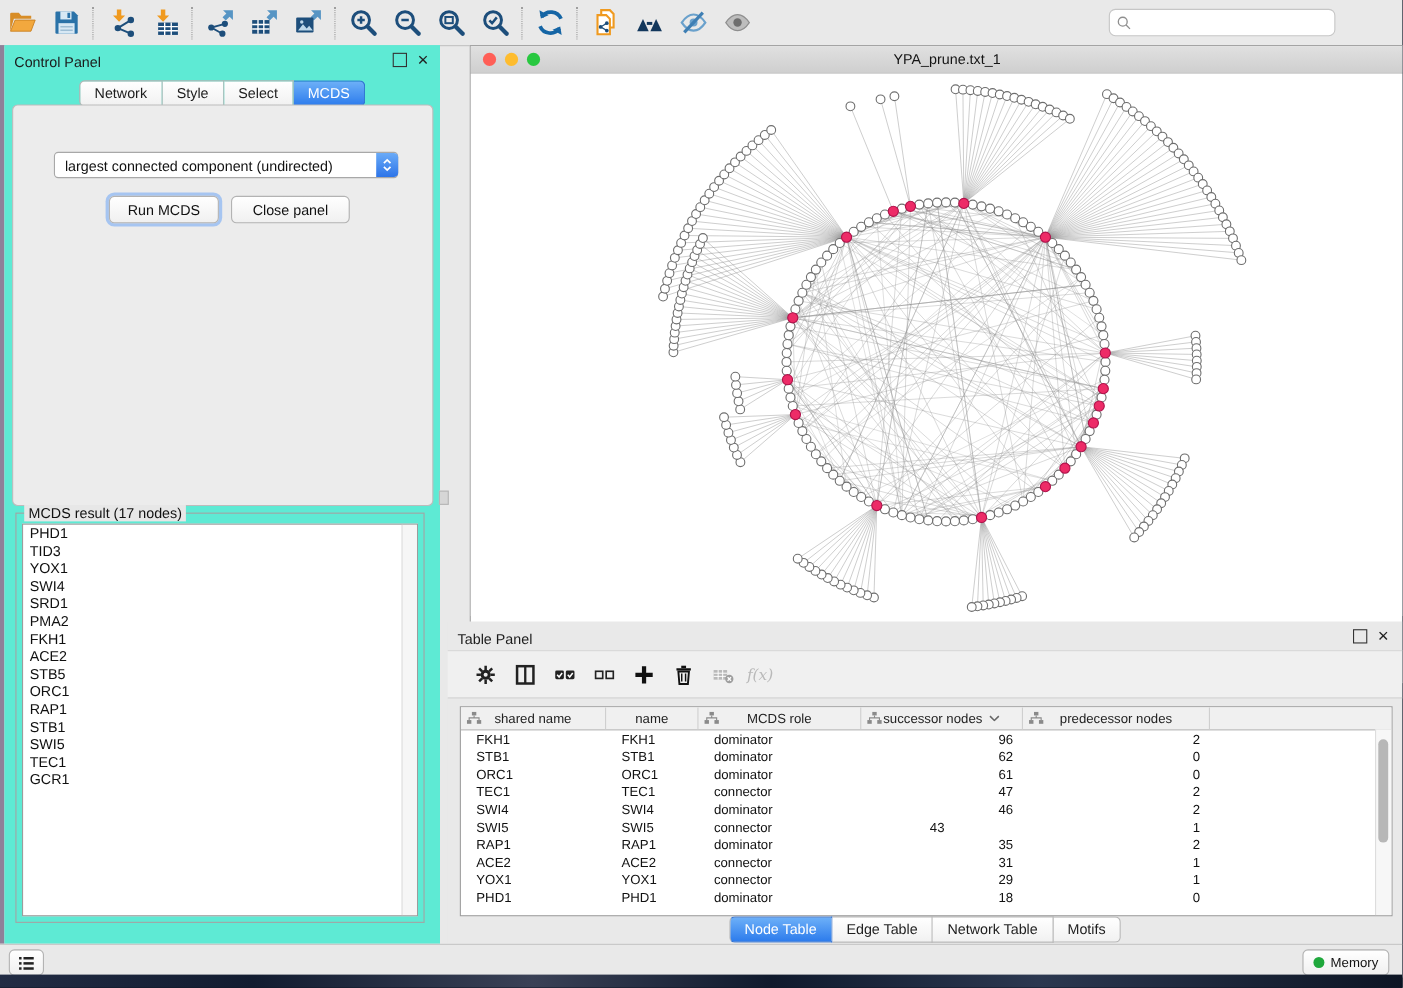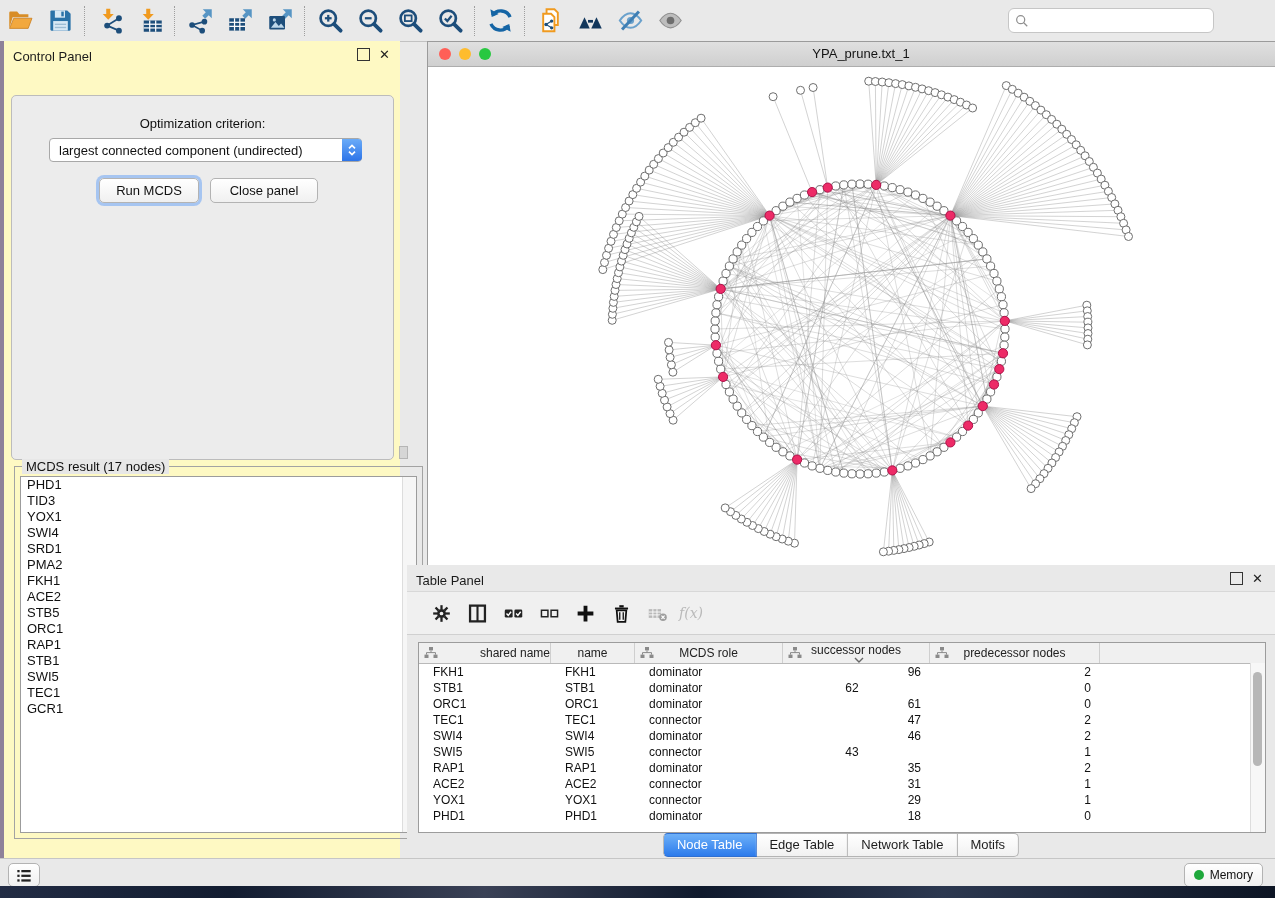--- a/index.html
+++ b/index.html
@@ -14,21 +14,21 @@
   #toolbar{position:absolute;left:0;top:0;width:1275px;height:41px;background:#e9e9e9;
            border-bottom:1px solid #c2c2c2;display:flex;align-items:center;}
   .tb-btn{width:40px;height:34px;display:flex;align-items:center;justify-content:center;}
   .tb-btn svg{width:27px;height:27px;}
   .tb-sep{width:1px;height:30px;margin:0 4px;border-left:1px dotted #9e9e9e;}
   #search-box{position:absolute;right:61px;top:8px;width:192px;height:23px;background:#fff;
     border:1px solid #c6c6c6;border-radius:6px;display:flex;align-items:center;padding:0 6px;}
   #search-box svg{width:14px;height:14px;margin-right:4px;}
   #search-input{border:none;outline:none;flex:1;font-size:12px;background:transparent;}
   
-  #control-panel{position:absolute;left:4px;top:41px;width:396px;height:817px;background:#fef9c3;}
+  #control-panel{position:absolute;left:4px;top:41px;width:396px;height:817px;background:#5eead4;}
   .panel-title{position:absolute;left:9px;top:8px;font-size:13px;color:#1b1b1b;}
   .win-btns{position:absolute;top:7px;display:flex;gap:9px;align-items:center;}
   #cp .win-btns{right:10px;}
   .float-glyph{width:11px;height:11px;border:1.6px solid #333;display:inline-block;}
   .close-glyph{font-size:13px;font-weight:bold;color:#222;line-height:11px;}
   .segwrap{display:flex;}
   #cp-tabs{position:absolute;top:32px;left:50%;transform:translateX(-50%);}
   .seg{background:linear-gradient(#ffffff,#f1f1f1);border:1px solid #b4b4b4;border-left:none;
        padding:3px 13px 4px;font-size:13px;color:#1d1d1d;cursor:default;white-space:nowrap;}
   .seg:first-child{border-left:1px solid #b4b4b4;border-radius:5px 0 0 5px;}
@@ -39,21 +39,21 @@
   #opt-label{position:absolute;top:20px;width:100%;text-align:center;font-size:13px;color:#111;}
   #criterion-select{position:absolute;left:37px;top:42px;width:311px;height:22px;background:#fff;
     border:1px solid #a8a8a8;border-radius:4px;display:flex;align-items:center;}
   #criterion-value{flex:1;font-size:13px;padding-left:9px;color:#111;white-space:nowrap;}
   #criterion-stepper{width:20px;height:22px;margin-right:-1px;border-radius:0 4px 4px 0;
     background:linear-gradient(#6aabf8,#2d74e8);display:flex;align-items:center;justify-content:center;}
   .btn{background:linear-gradient(#ffffff,#f0f0f0);border:1px solid #b3b3b3;border-radius:5px;
        font-size:13px;color:#111;height:23px;display:flex;align-items:center;justify-content:center;}
   #run-btn{position:absolute;left:87px;top:82px;width:98px;box-shadow:0 0 0 3px rgba(110,165,245,.55);}
   #closepanel-btn{position:absolute;left:198px;top:82px;width:106px;}
-  #mcds-group{position:absolute;left:10px;top:425px;width:370px;height:371px;border:1px solid #a3a3a3;padding-left:37px;}
+  #mcds-group{position:absolute;left:10px;top:425px;width:370px;height:371px;border:1px solid #a3a3a3;}
   #mcds-title{position:absolute;top:-8px;left:7px;background:#e7e7e7;padding:0 4px;font-size:13px;color:#111;}
   #mcds-list{position:absolute;left:5px;top:9px;right:5px;bottom:5px;background:#fff;
              border:1px solid #9c9c9c;overflow:hidden;}
   #mcds-scroll{position:absolute;right:0;top:0;bottom:0;width:13px;background:#f6f6f6;border-left:1px solid #ddd;}
   .mcds-item{font-size:13px;line-height:16px;padding-left:6px;color:#101010;}
   
   #vsplit-grab{position:absolute;left:399px;top:446px;width:7px;height:11px;background:#d6d6d6;border:1px solid #b5b5b5;}
   #hsplit-grab{position:absolute;left:836px;top:560px;width:11px;height:6px;background:#d6d6d6;border:1px solid #b5b5b5;}
   
   #network-window{position:absolute;left:407px;top:41px;width:868px;height:580px;
@@ -258,22 +258,27 @@
     <div id="left-strip"></div>
 
     <div id="control-panel">
       <div id="cp">
         <div class="panel-title">Control Panel</div>
         <div class="win-btns">
           <span class="float-glyph"></span>
           <span class="close-glyph">✕</span>
         </div>
       </div>
+      <div id="cp-tabs" class="segwrap">
+          <div class="seg">Network</div>
+          <div class="seg">Style</div>
+          <div class="seg">Select</div>
+          <div class="seg seg-active">MCDS</div>
+        </div>
       <div id="cp-content">
-        <div id="opt-label">Optimization criterion:</div>
         <div id="criterion-select">
           <span id="criterion-value">largest connected component (undirected)</span>
           <span id="criterion-stepper">
             <svg viewBox="0 0 10 14" width="10" height="14">
               <path d="M2 5.4L5 2.4l3 3" fill="none" stroke="#fff" stroke-width="1.6"></path>
               <path d="M2 8.6l3 3 3-3" fill="none" stroke="#fff" stroke-width="1.6"></path>
             </svg>
           </span>
         </div>
         <div id="run-btn" class="btn">Run MCDS</div>
@@ -1010,21 +1015,21 @@
             </svg>
           </div>
           <div class="tt-btn fx">
             <svg viewBox="0 0 34 24">
               <text x="1" y="17" font-family="DejaVu Serif, Liberation Serif, serif" font-style="italic" font-size="16" fill="#b9b9b9">f(x)</text>
             </svg>
           </div>
         </div>
       <div id="nt">
         <div id="nt-header">
-            <div class="th" style="width: 132px; justify-content: flex-end;">
+            <div class="th" style="width: 132px;">
               <svg class="org" viewBox="0 0 14 12">
                 <g fill="#8a8a8a">
                   <rect x="5" y="0" width="4" height="3.4"></rect>
                   <rect x="0.5" y="7.6" width="4" height="3.4"></rect>
                   <rect x="9.5" y="7.6" width="4" height="3.4"></rect>
                 </g>
                 <path d="M7 3.4v2.2M2.5 7.6V5.6h9v2" stroke="#8a8a8a" fill="none"></path>
               </svg>
               <span>shared name</span>
             </div>
@@ -1035,21 +1040,21 @@
               <svg class="org" viewBox="0 0 14 12">
                 <g fill="#8a8a8a">
                   <rect x="5" y="0" width="4" height="3.4"></rect>
                   <rect x="0.5" y="7.6" width="4" height="3.4"></rect>
                   <rect x="9.5" y="7.6" width="4" height="3.4"></rect>
                 </g>
                 <path d="M7 3.4v2.2M2.5 7.6V5.6h9v2" stroke="#8a8a8a" fill="none"></path>
               </svg>
               <span>MCDS role</span>
             </div>
-            <div class="th" style="width: 147px; flex-direction: column;">
+            <div class="th" style="width: 147px;">
               <svg class="org" viewBox="0 0 14 12">
                 <g fill="#8a8a8a">
                   <rect x="5" y="0" width="4" height="3.4"></rect>
                   <rect x="0.5" y="7.6" width="4" height="3.4"></rect>
                   <rect x="9.5" y="7.6" width="4" height="3.4"></rect>
                 </g>
                 <path d="M7 3.4v2.2M2.5 7.6V5.6h9v2" stroke="#8a8a8a" fill="none"></path>
               </svg>
               <span>successor nodes</span>
               <svg class="sorticon" viewBox="0 0 10 6">
@@ -1073,21 +1078,21 @@
               <div class="td" style="width: 132px;">FKH1</div>
               <div class="td" style="width: 84px;">FKH1</div>
               <div class="td" style="width: 148px;">dominator</div>
               <div class="td num" style="width: 147px;">96</div>
               <div class="td num" style="width: 170px;">2</div>
             </div>
             <div class="tr">
               <div class="td" style="width: 132px;">STB1</div>
               <div class="td" style="width: 84px;">STB1</div>
               <div class="td" style="width: 148px;">dominator</div>
-              <div class="td num" style="width: 147px; text-align: center;">62</div>
+              <div class="td num" style="width: 147px;">62</div>
               <div class="td num" style="width: 170px;">0</div>
             </div>
             <div class="tr">
               <div class="td" style="width: 132px;">ORC1</div>
               <div class="td" style="width: 84px;">ORC1</div>
               <div class="td" style="width: 148px;">dominator</div>
               <div class="td num" style="width: 147px;">61</div>
               <div class="td num" style="width: 170px;">0</div>
             </div>
             <div class="tr">

